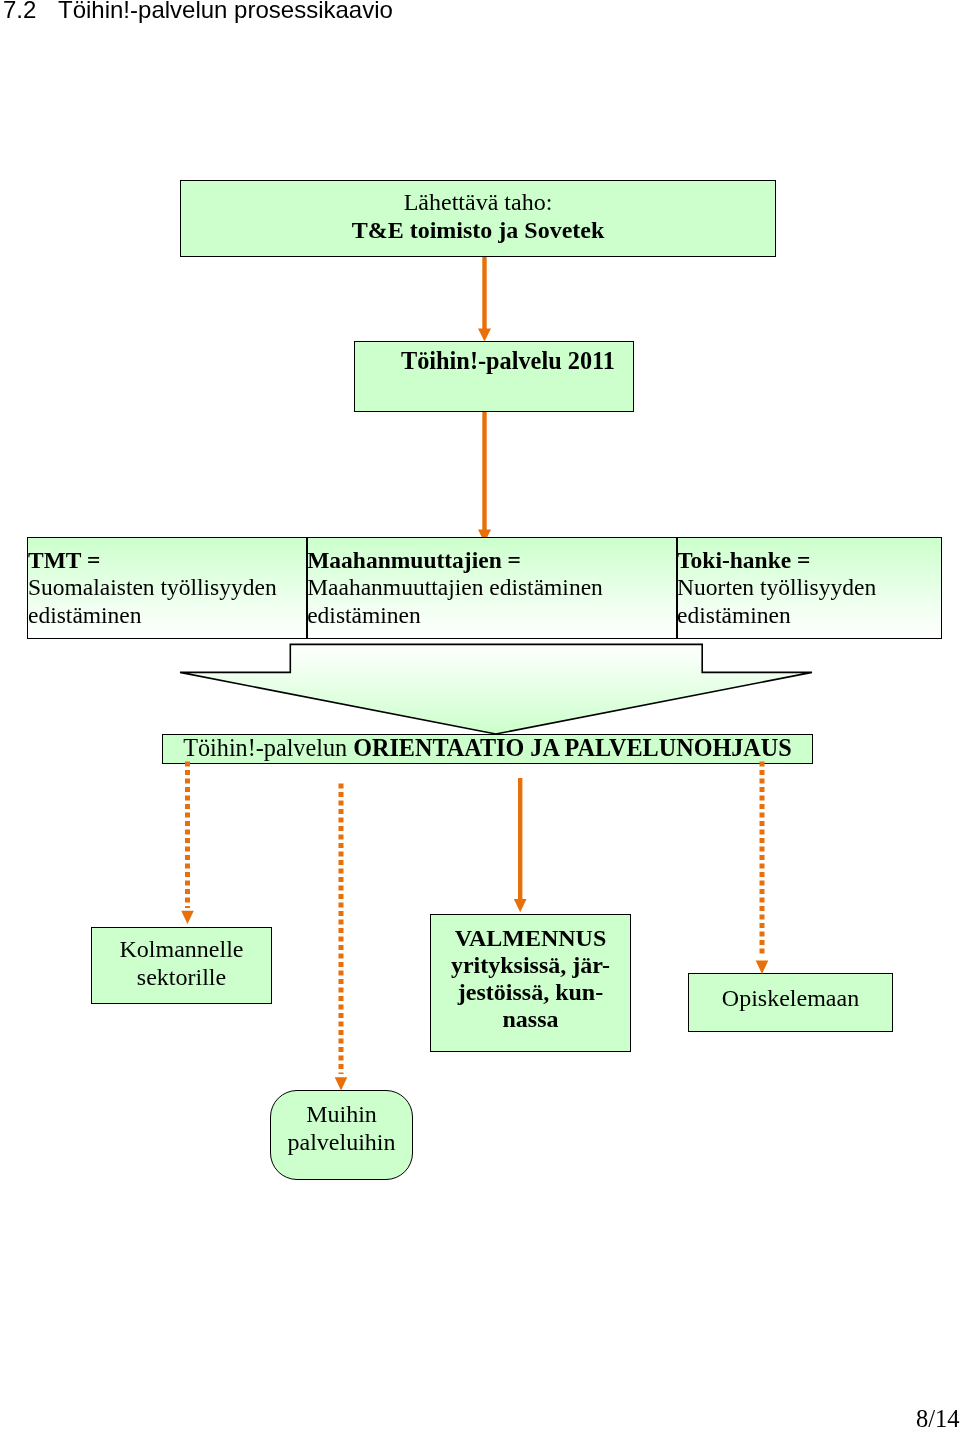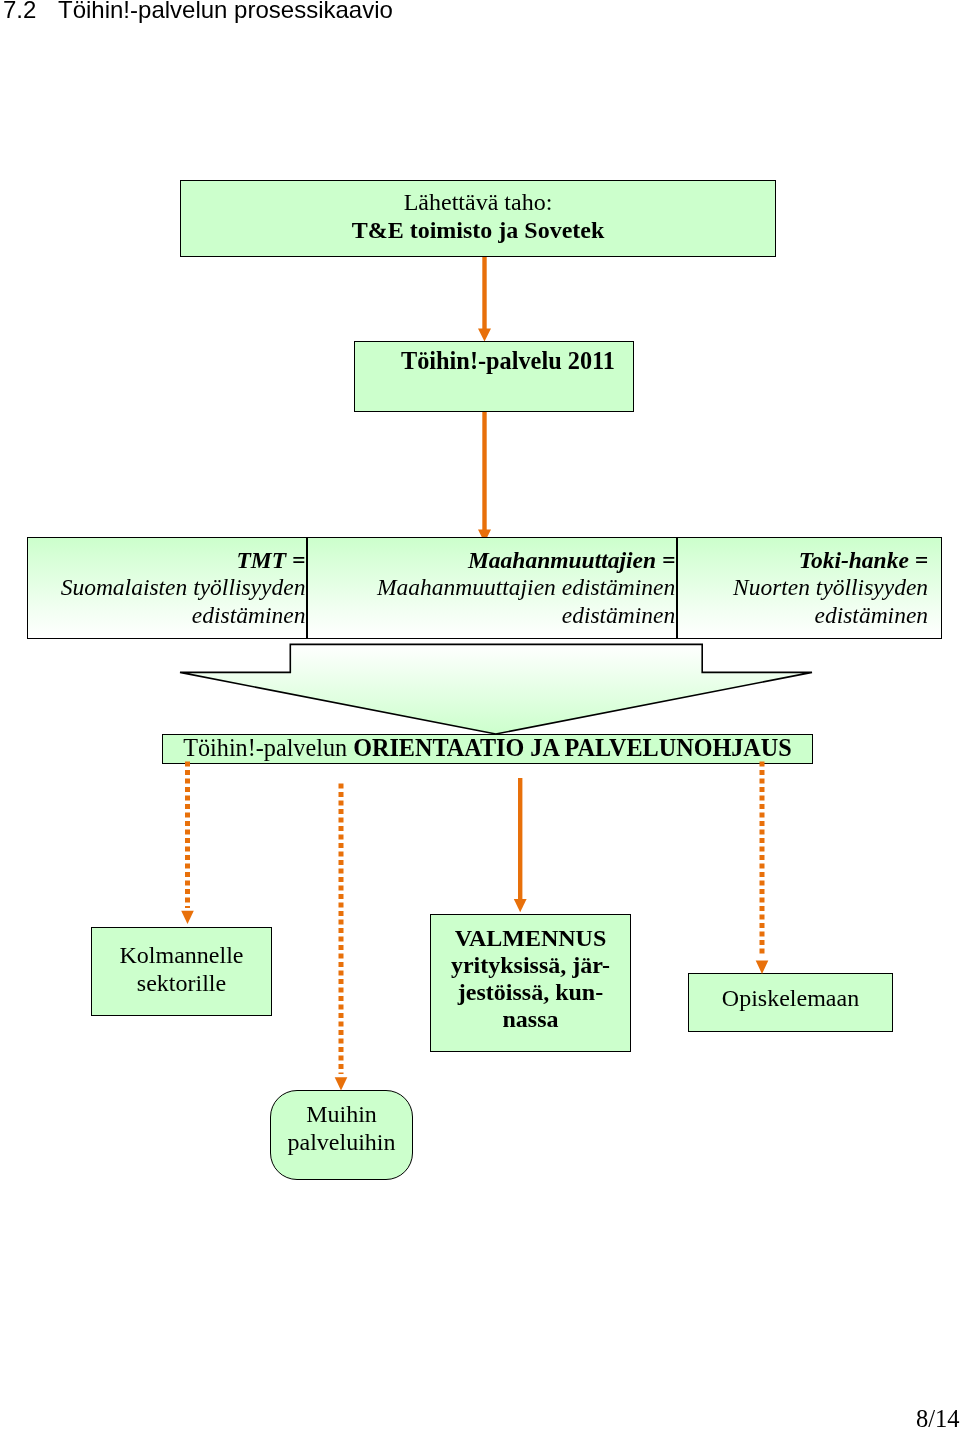--- a/index.html
+++ b/index.html
@@ -23,26 +23,26 @@
 
   
   #box-sender      {left:180px; top:180px;  width:596px; height:77px;}
   #box-sender .txt {position:relative;top:-3px;}
   #box-service     {left:354px; top:341px;  width:280px; height:71px;}
   #box-service .txt{position:relative;top:-16px;font-size:24.3px;padding-left:28px;}
   #row-programs    {left:27px;  top:537px;  width:915px; height:102px;
                     background:linear-gradient(to bottom,#ccffcc 0%,#d6ffd6 18%,#f2fff2 72%,#ffffff 100%);
                     display:block;padding:0;}
   #row-programs .cell{position:absolute;top:0;bottom:0;box-sizing:border-box;display:flex;
-                      align-items:center;justify-content:center;text-align:right;font-style:italic;}
+                      align-items:center;justify-content:center;text-align:left;}
   #row-programs .divider{position:absolute;top:0;bottom:0;width:1.8px;background:#000;}
   #row-programs .cell .txt{position:relative;top:0px;font-size:23.5px;line-height:27.6px;}
   #box-orientation {left:162px; top:734px;  width:651px; height:30px;}
   #box-orientation .txt{font-size:24.2px;line-height:28px;position:relative;top:-1px;}
-  #box-out-0       {left:91px;  top:927px;  width:181px; height:89px;}
+  #box-out-0       {left:91px;  top:927px;  width:181px; height:77px;}
   #box-out-0 .txt  {position:relative;top:-3px;line-height:28px;}
   #box-out-1       {left:430px; top:914px;  width:201px; height:138px;}
   #box-out-1 .txt  {position:relative;top:-4px;line-height:27px;}
   #box-out-2       {left:688px; top:973px;  width:205px; height:59px;justify-content:center;}
   #box-out-2 .txt  {position:relative;top:-5px;}
   #box-out-3       {left:270px; top:1090px; width:143px; height:90px;border-radius:27px;}
   #box-out-3 .txt  {position:relative;top:-7px;line-height:28px;}
 </style>
 </head>
 <body>

